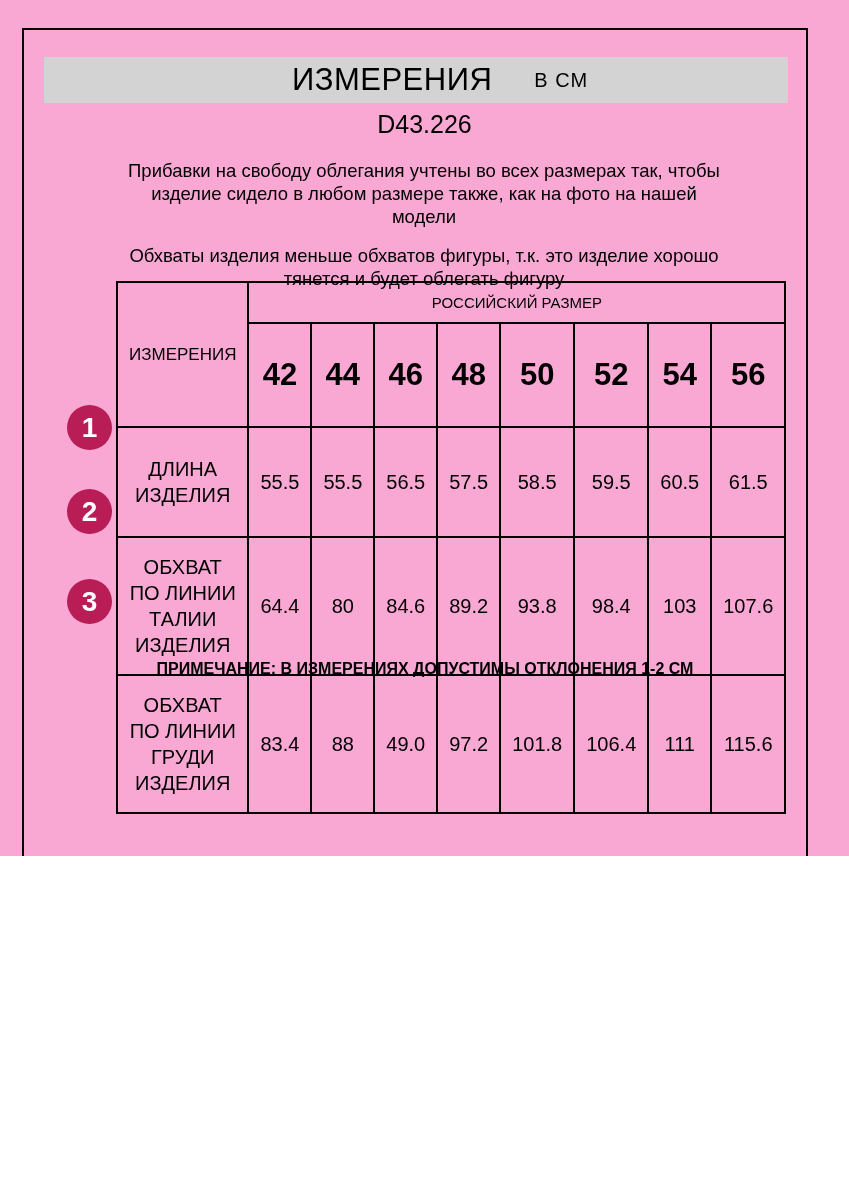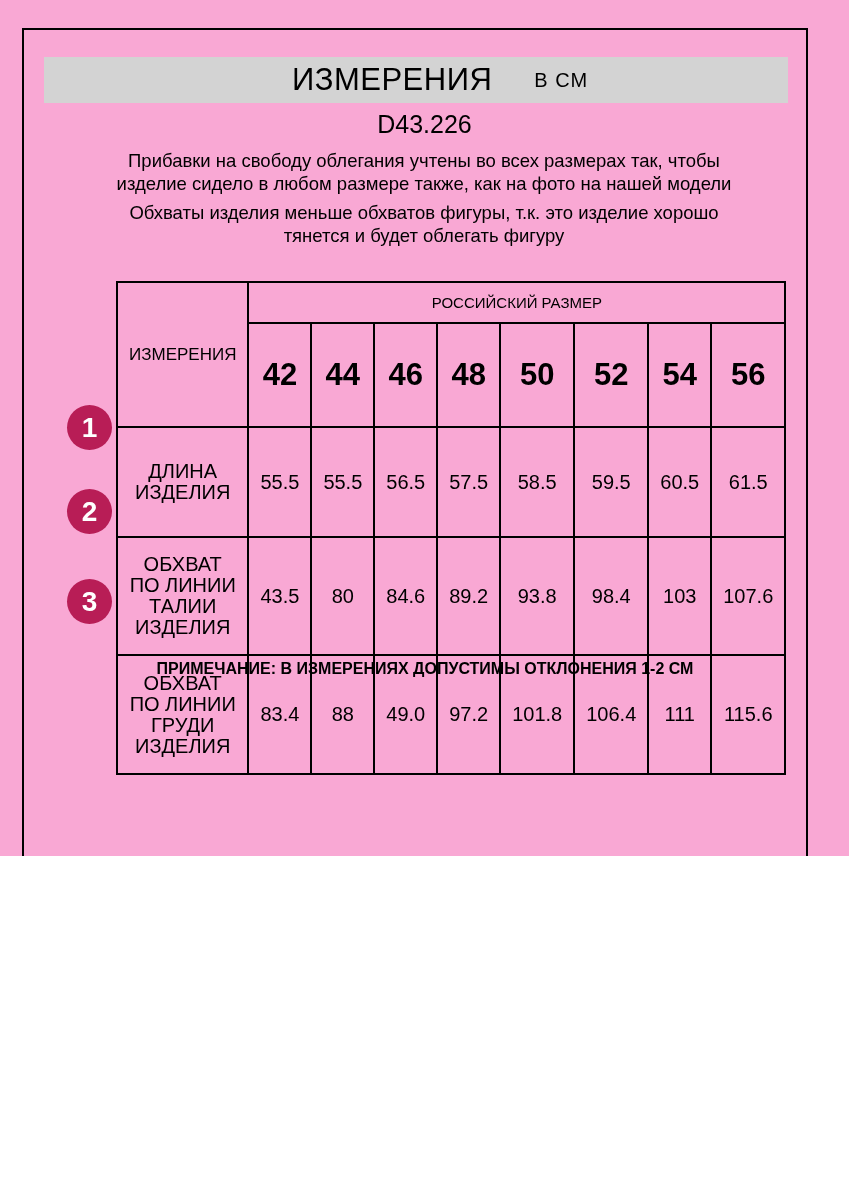--- a/index.html
+++ b/index.html
@@ -20,39 +20,39 @@
   .title-bold    { font-size:31px; font-weight:bold; margin-left:40px; letter-spacing:0.5px; }
   .title-unit    { font-size:20px; margin-left:42px; letter-spacing:1px; }
   .product-code {
     position:absolute; top:110px; left:0; width:100%;
     text-align:center; font-size:25px;
   }
   .intro {
     position:absolute; top:143px; left:104px; width:640px;
     text-align:center; font-size:18.5px; line-height:23px;
   }
-  .intro p { margin:6px; }
+  .intro p { margin:16px; }
   .size-table {
     position:absolute; left:116px; top:281px;
     border-collapse:collapse; table-layout:fixed;
   }
   .size-table td {
     border:2px solid #000; text-align:center; vertical-align:middle; padding:11px;
   }
   .col-label { width:118px; }
   .col-size  { width:61px; }
   .corner-cell   { font-size:17px; }
   .group-cell    { height:17px; font-size:15px; }
   .sizes-row td  { height:80px; font-size:31px; font-weight:bold; }
   .data-row td   { font-size:20px; }
   .row-h1 td { height:76px; }
   .row-h2 td { height:83px; }
   .row-h3 td { height:85px; }
   .row-label-cell {
-    font-size:14px; line-height:21px; padding:16px 8px !important;
+    font-size:14px; line-height:26px; padding:16px 8px !important;
   }
   .badge {
     position:absolute; left:67px; width:45px; height:45px; border-radius:50%;
     background:#B81D56; color:#fff; font-size:28px; font-weight:bold;
     display:flex; align-items:center; justify-content:center;
   }
   .badge-1 { top:405px; }
   .badge-2 { top:489px; }
   .badge-3 { top:579px; }
   .note {
@@ -112,21 +112,21 @@
         <td>55.5</td>
         <td>56.5</td>
         <td>57.5</td>
         <td>58.5</td>
         <td>59.5</td>
         <td>60.5</td>
         <td>61.5</td>
       </tr>
       <tr class="data-row row-h2">
         <td class="row-label-cell">ОБХВАТ ПО ЛИНИИ ТАЛИИ ИЗДЕЛИЯ</td>
-        <td>43.5</td>
+        <td>64.4</td>
         <td>80</td>
         <td>84.6</td>
         <td>89.2</td>
         <td>93.8</td>
         <td>98.4</td>
         <td>103</td>
         <td>107.6</td>
       </tr>
       <tr class="data-row row-h3">
         <td class="row-label-cell">ОБХВАТ ПО ЛИНИИ ГРУДИ ИЗДЕЛИЯ</td>

